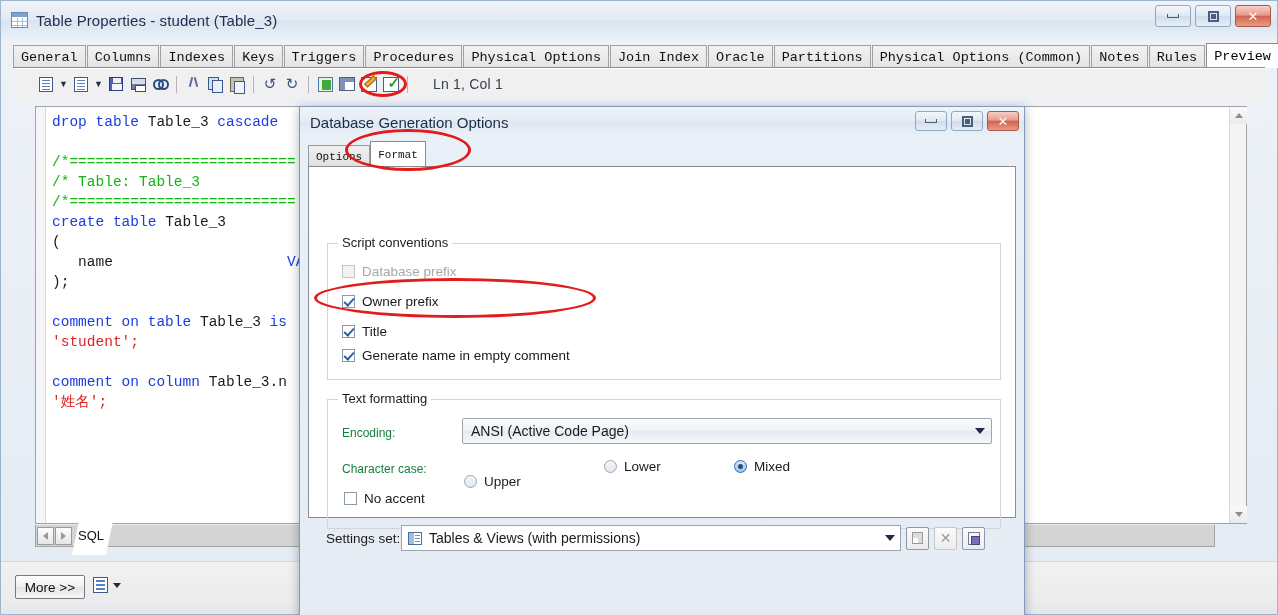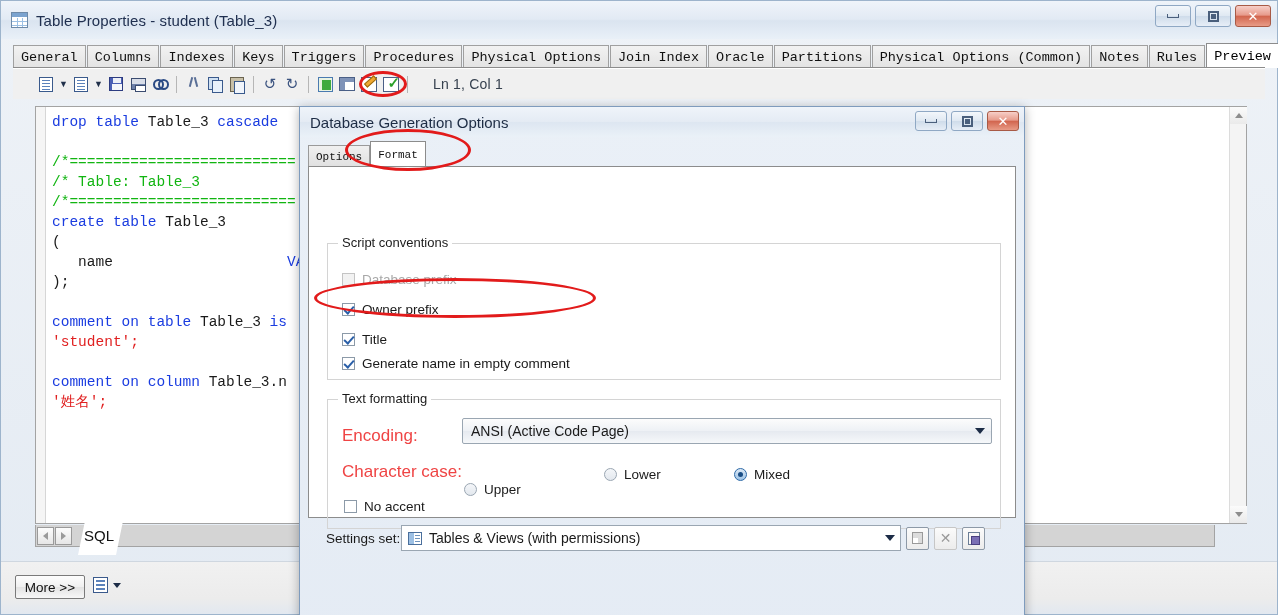--- a/index.html
+++ b/index.html
@@ -146,22 +146,22 @@
   
   #editor-tabs {
     position:absolute; left:34px; top:524px; width:1180px; height:22px;
     display:flex; align-items:center; background:#d4d4d4; border:1px solid #a3a3a3; border-top:none;
   }
   .navbtn { width:17px;height:18px;margin-left:1px;background:linear-gradient(to bottom,#fcfcfc,#e6e6e6);
     border:1px solid #9a9a9a; display:flex;align-items:center;justify-content:center;}
   .navbtn span{width:0;height:0;border-top:4px solid transparent;border-bottom:4px solid transparent;}
   .navbtn.l span{border-right:5px solid #9a9a9a;} .navbtn.r span{border-left:5px solid #9a9a9a;}
   #sqltab {
-    margin-left:6px; height:39px; padding:0 10px 0 6px; background:#ffffff;
-    display:flex; align-items:center; font-size:15px; color:#111;
+    height:39px; padding:0 10px 0 6px; background:#ffffff;
+    display:flex; align-items:center; font-size:13px; color:#111;
     clip-path: polygon(8px 0, 100% 0, calc(100% - 8px) 100%, 0 100%);
   }
 
   
   #bottombar { position:absolute; left:0; top:560px; width:1276px; height:53px;
     background:linear-gradient(to bottom,#f1f1f1 0%,#ececec 70%,#e2e8f0 100%); border-top:1px solid #cfd7e0;}
   #more-btn {
     position:absolute; left:14px; top:13px; width:70px; height:24px;
     border:1px solid #7a7a7a; border-radius:2px;
     background:linear-gradient(to bottom,#fdfdfd 0%,#f0f0f0 48%,#e3e3e3 52%,#f7f7f7 100%);
@@ -199,34 +199,34 @@
     background:#ffffff; border:1px solid #8c8c8c; border-top-color:#8c8c8c;
   }
 
   .groupbox { position:absolute; border:1px solid #d4d4d4; }
   .gtitle { position:absolute; top:-9px; left:10px; background:#ffffff; padding:0 4px;
     font-size:13px; color:#1a1a1a; }
 
   #grp-script { left:18px; top:76px; width:674px; height:137px; }
   #grp-text   { left:18px; top:232px; width:674px; height:130px; }
 
-  .chkrow { position:absolute; display:flex; align-items:center; gap:7px; font-size:13.5px; color:#1a1a1a;margin-top:8px;}
+  .chkrow { position:absolute; display:flex; align-items:center; gap:7px; font-size:13.5px; color:#1a1a1a;}
   .chk { width:13px; height:13px; border:1px solid #8c9aa8; background:#ffffff; position:relative; flex:none;}
   .chk.on::after { content:""; position:absolute; left:3px; top:0px; width:4px; height:8px;
     border:solid #2a5fa8; border-width:0 2px 2px 0; transform:rotate(42deg); }
   .chk.dis { background:#f2f2f2; border-color:#c4c4c4; }
   .dimtext { color:#a8a8a8; }
 
   .radio { width:13px; height:13px; border-radius:50%; border:1px solid #9aa6b2;
     background:linear-gradient(to bottom,#f4f6f9,#e3e8ee); position:relative; flex:none;}
   .radio.on { border-color:#2e6aa8; background:linear-gradient(to bottom,#dce9f6,#9dc2e5); }
   .radio.on::after { content:""; position:absolute; left:3px; top:3px; width:5px; height:5px;
     border-radius:50%; background:#1a4e86; }
 
-  .lbl { position:absolute; font-size:17px; color:#ef4444; }
+  .lbl { position:absolute; font-size:12px; color:#15803d; }
 
   .combo {
     position:absolute; border:1px solid #9aa6b2; border-radius:2px;
     background:linear-gradient(to bottom,#fcfcfc 0%,#eef1f5 48%,#e6eaf0 52%,#f6f8fa 100%);
     display:flex; align-items:center; padding:0 2px 0 8px; font-size:14px; color:#1a1a1a;
   }
   .combo .arrow { margin-left:auto; width:18px; display:flex; align-items:center; justify-content:center;}
   .combo .arrow i { width:0;height:0;border-left:5px solid transparent;border-right:5px solid transparent;border-top:6px solid #1c2c46;}
 
   #settings-row { position:absolute; left:14px; top:415px; width:700px; height:32px; display:flex; align-items:center;}

